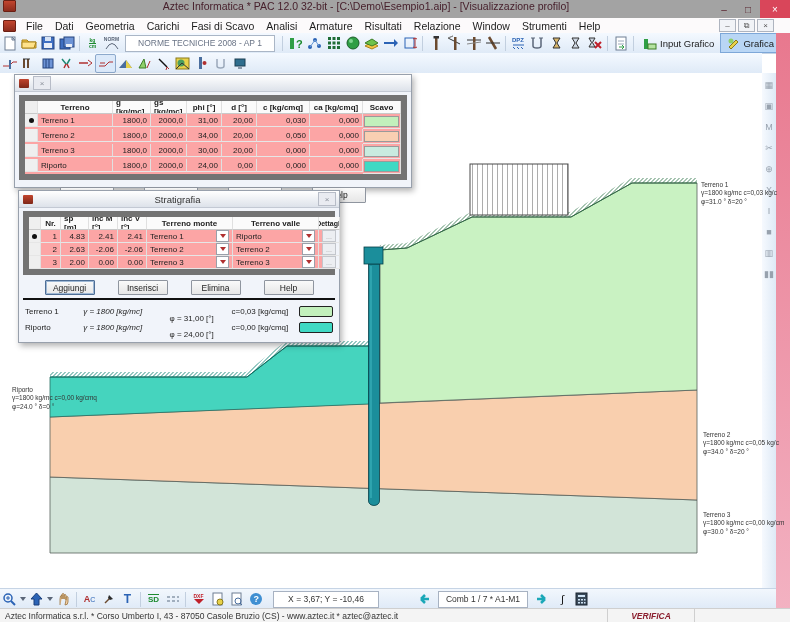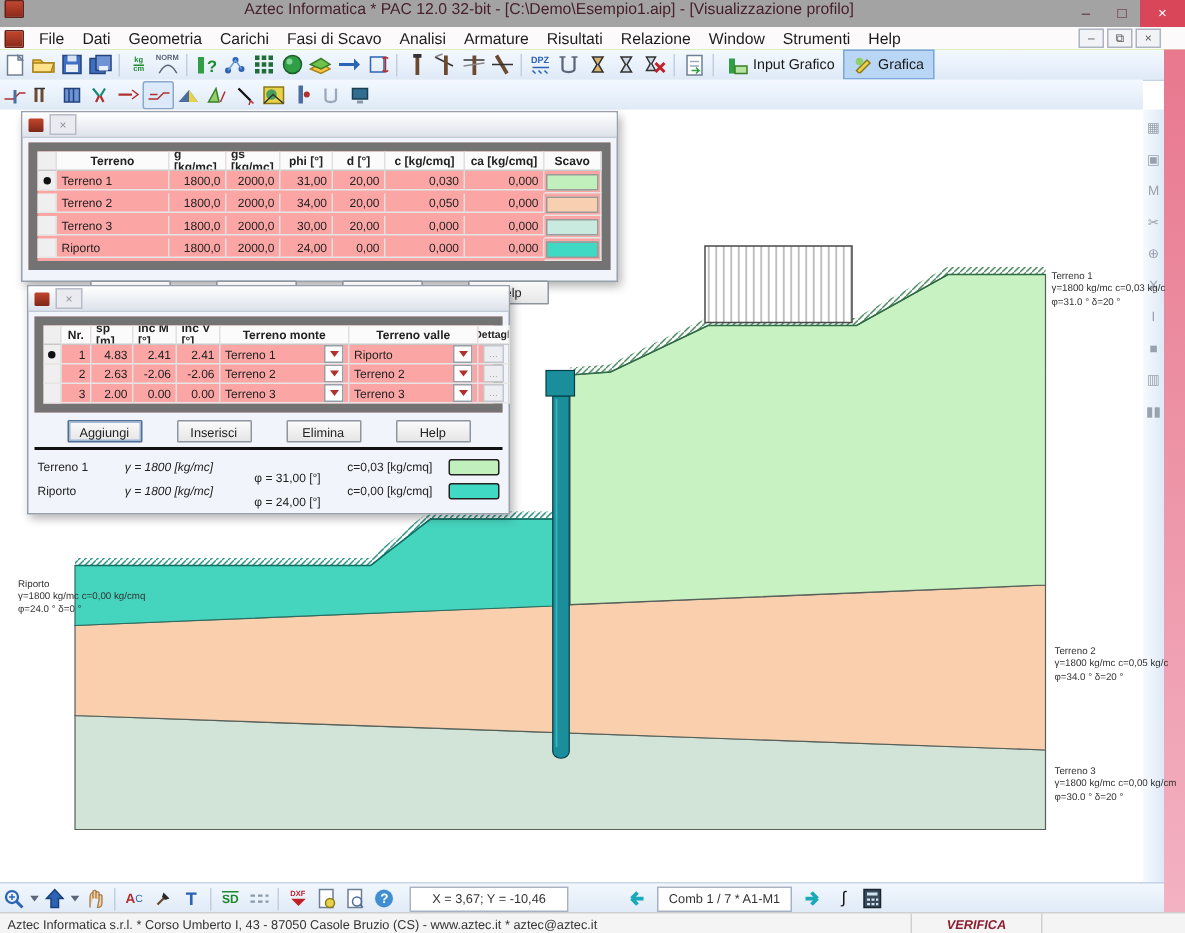--- a/index.html
+++ b/index.html
@@ -157,20 +157,21 @@
         </span>
       </span>
     <span class="ti">
         <span style="display:flex;flex-direction:column;align-items:center;color:#5b6678;">
           <span class="minitxt">NORM</span>
           <svg width="14" height="7">
             <path d="M1,7 Q7,-4 13,7" fill="none" stroke="#5b6678"></path>
           </svg>
         </span>
       </span>
+    <div class="normebox">NORME TECNICHE 2008 - AP 1</div>
     <span class="sep"></span>
     <span class="ti">
         <svg width="15" height="15">
           <rect x="2" y="2" width="4" height="11" fill="#2f9e45"></rect>
           <text x="8" y="12" font-size="11" fill="#1c8a2e" font-weight="bold">?</text>
         </svg>
       </span>
     <span class="ti">
         <svg width="15" height="15">
           <circle cx="3" cy="11" r="2" fill="#2b63b5"></circle>
@@ -519,20 +520,21 @@
       <div class="btn">Aggiungi</div>
       <div class="btn">Modifica</div>
       <div class="btn">Elimina</div>
       <div class="btn">Help</div>
     </div>
   </div>
 
   <div class="abs dlg" style="left:18px;top:190px;width:320px;height:151px;">
     <div class="dlgtitle">
       <div class="dlgico"></div>
+      <div class="cap">Stratigrafia</div>
       <div class="dlgx">×</div>
     </div>
     <div class="grid" style="margin:3px 4px 0 4px;grid-template-columns:12px 20px 28px 29px 29px 86px 86px 21px;">
       <div class="gc gh selcol"></div>
       <div class="gc gh">Nr.</div>
       <div class="gc gh">sp [m]</div>
       <div class="gc gh">inc M [°]</div>
       <div class="gc gh">inc V [°]</div>
       <div class="gc gh">Terreno monte</div>
       <div class="gc gh">Terreno valle</div>

